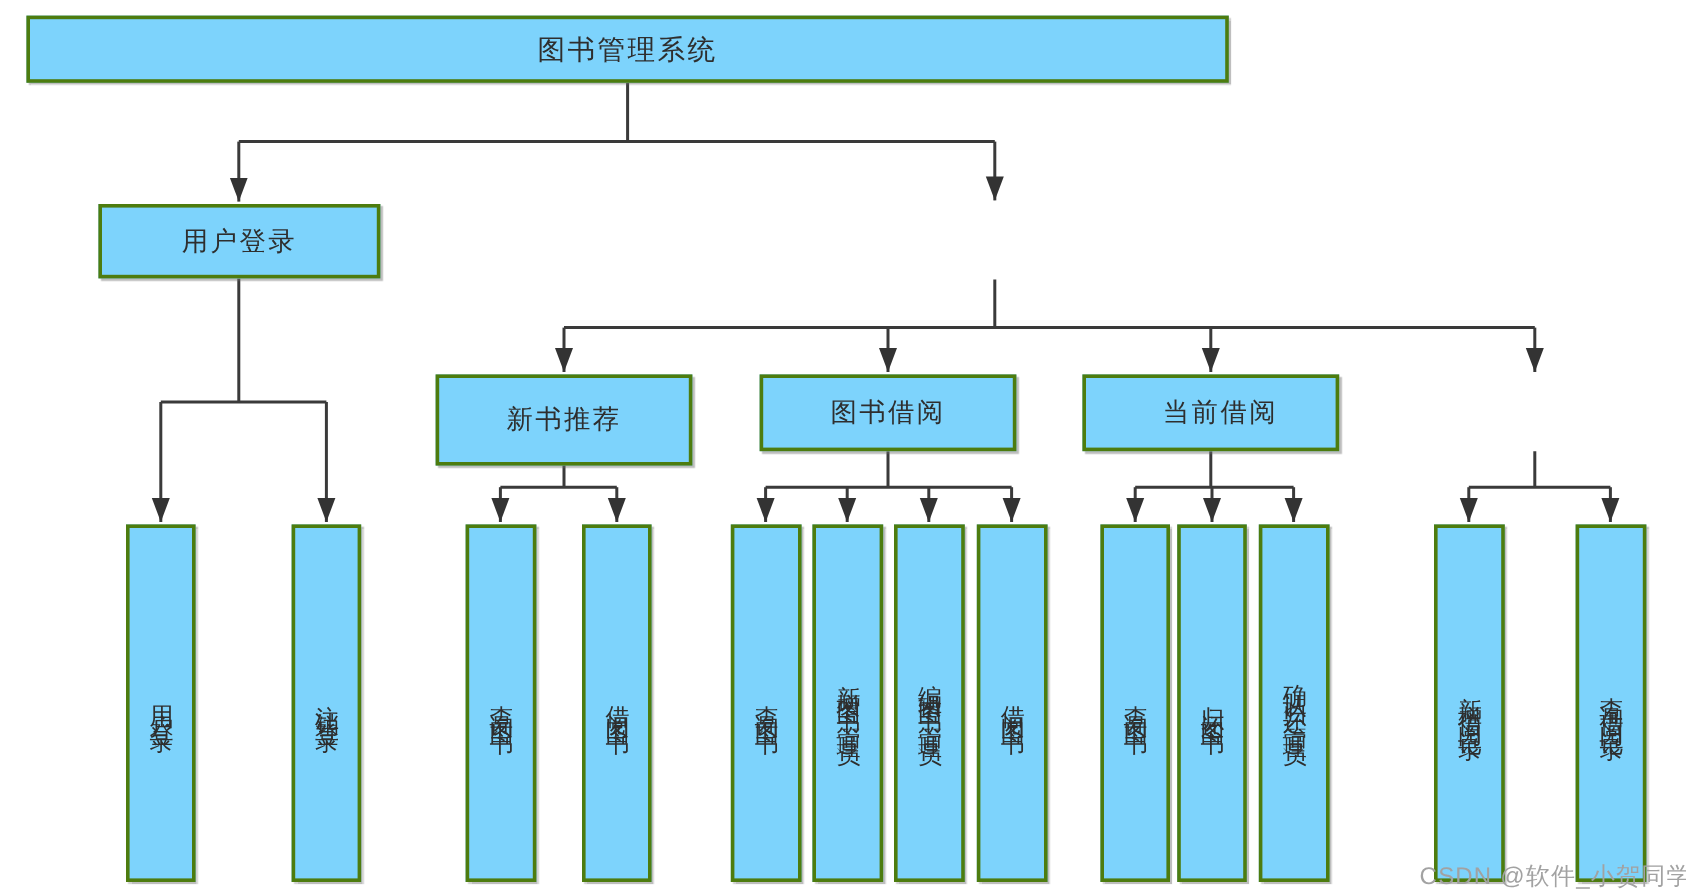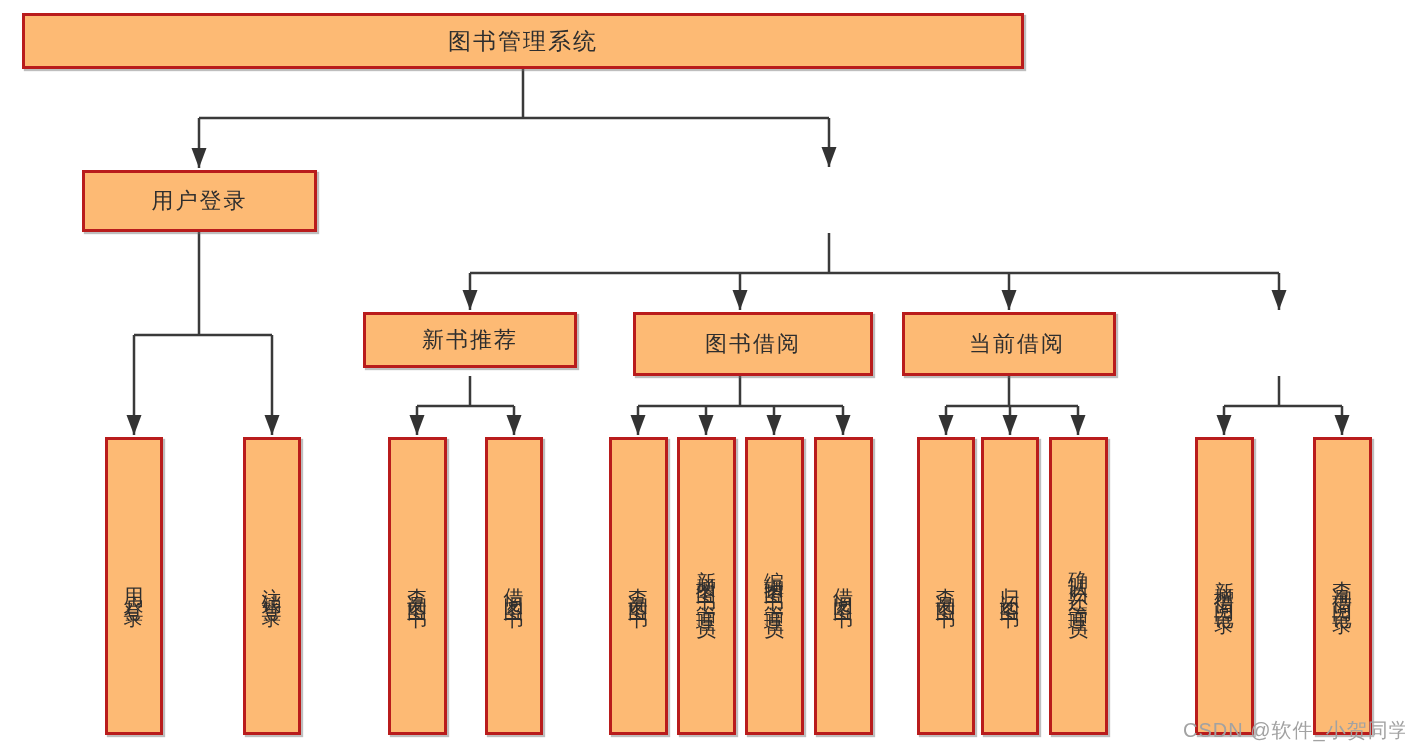--- a/index.html
+++ b/index.html
@@ -7,22 +7,22 @@
     position:relative;
     width:1405px;height:747px;
     background:#ffffff;
     font-family:"Liberation Sans", sans-serif;
     overflow:hidden;
   }
   .connectors{position:absolute;left:0;top:0;width:1405px;height:747px;}
   .node{
     position:absolute;
     box-sizing:border-box;
-    background:#fdba74;
-    border:3px solid #b91c1c;
+    background:#7dd3fc;
+    border:3px solid #4d7c0f;
     box-shadow:2px 2px 1px rgba(110,110,110,0.45);
     display:flex;align-items:center;justify-content:center;
     color:#2e2e2e;
   }
   .hbox{font-size:22px;letter-spacing:2px;white-space:nowrap;}
   .root{font-size:23px;}
   .vbox span{
     writing-mode:vertical-rl;
     text-orientation:mixed;
     font-size:20px;
@@ -80,22 +80,22 @@
       <line x1="1078" y1="406" x2="1078" y2="435" marker-end="url(#arrow)"></line>
       <line x1="1224" y1="406" x2="1224" y2="435" marker-end="url(#arrow)"></line>
       <line x1="1342" y1="406" x2="1342" y2="435" marker-end="url(#arrow)"></line>
     </g>
   </svg>
 
   <div class="node hbox root" style="left:22px;top:13px;width:1002px;height:56px;">图书管理系统</div>
 
   <div class="node hbox" style="left:82px;top:170px;width:235px;height:62px;">用户登录</div>
 
-  <div class="node hbox" style="left:363px;top:312px;width:214px;height:56px;">新书推荐</div>
-  <div class="node hbox" style="left:633px;top:312px;width:240px;height:64px;">图书借阅</div>
+  <div class="node hbox" style="left:363px;top:312px;width:214px;height:76px;">新书推荐</div>
+  <div class="node hbox" style="left:633px;top:312px;width:214px;height:64px;">图书借阅</div>
   <div class="node hbox" style="left:902px;top:312px;width:214px;height:64px;padding-left:16px;">当前借阅</div>
 
   <div class="node vbox" style="left:105px;top:437px;width:58px;height:298px;">
     <span>用户登录</span>
   </div>
   <div class="node vbox" style="left:243px;top:437px;width:58px;height:298px;">
     <span>注销登录</span>
   </div>
 
   <div class="node vbox" style="left:388px;top:437px;width:59px;height:298px;">

